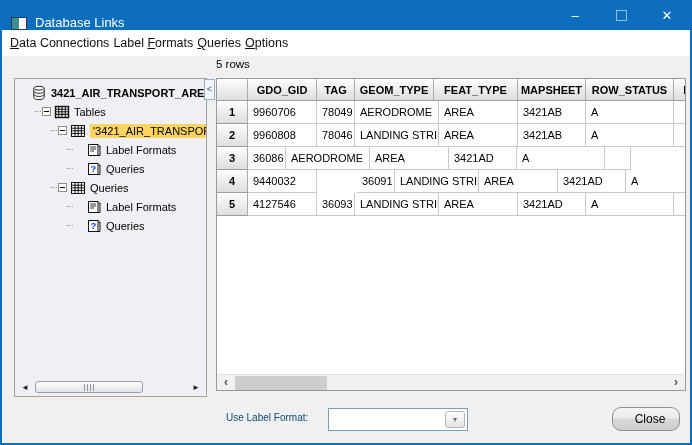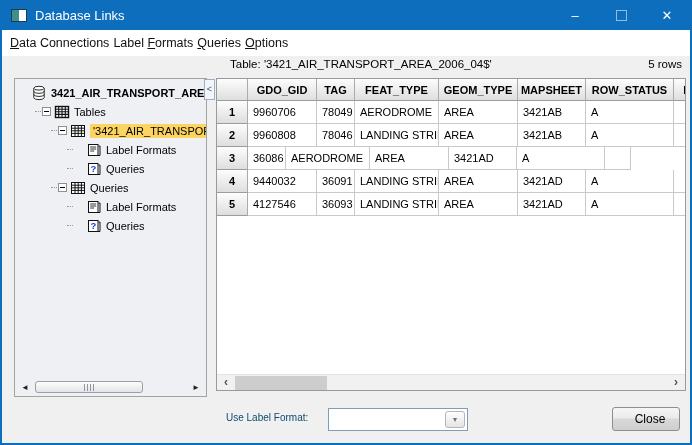--- a/index.html
+++ b/index.html
@@ -1,20 +1,20 @@
 <!DOCTYPE html>
 <html><head>
 <meta charset="utf-8">
 <style>
   html,body{margin:0;padding:0;background:#cfcfcf;font-family:"Liberation Sans",sans-serif;}
   .window{position:relative;width:692px;height:445px;box-sizing:border-box;
     border-left:2px solid #0d6ebd;border-right:2px solid #0d6ebd;border-bottom:2px solid #0d6ebd;
     background:#f0f0f0;overflow:hidden;}
   
-  .titlebar{height:30px;background:#0d6ebd;display:flex;align-items:center;color:#fff;}
+  .titlebar{height:30px;background:#0d6ebd;display:flex;align-items:flex-end;color:#fff;}
   .app-icon{width:16px;height:13px;margin:0 8px 0 9px;background:#fff;border:1px solid #1b3a57;
     position:relative;box-sizing:border-box;}
   .app-icon::before{content:"";position:absolute;left:0;top:0;bottom:0;width:7px;background:#3f8f8a;}
   .title-text{font-size:13px;flex:1;white-space:nowrap;}
   .cap-btn{width:46px;height:30px;display:flex;align-items:center;justify-content:center;
     font-size:13px;color:#fff;cursor:default;}
   .max-box{width:9px;height:9px;border:1px solid rgba(255,255,255,.55);}
   
   .menubar{height:26px;background:#ffffff;display:flex;align-items:center;font-size:12.5px;color:#111;}
   .menu-item{padding:0 2px;line-height:26px;white-space:nowrap;}
@@ -75,21 +75,21 @@
   .gsb-thumb{position:absolute;left:18px;top:1px;width:92px;height:14px;background:#cdcdcd;}
   
   .footer-label{position:absolute;left:224px;top:412px;font-size:10px;color:#0c4a6e;}
   .combo{position:absolute;left:326px;top:408px;width:140px;height:23px;box-sizing:border-box;
     background:#fff;border:1px solid #7f9db9;display:flex;align-items:center;}
   .combo input{flex:1;border:none;outline:none;height:100%;font-size:11px;padding:0 4px;
     font-family:"Liberation Sans",sans-serif;background:transparent;min-width:0;}
   .combo-btn{width:20px;height:17px;margin:2px;box-sizing:border-box;border:1px solid #b5b5b5;border-radius:3px;
     background:linear-gradient(#fefefe,#e4e4e4);font-size:8px;color:#707070;text-align:center;line-height:15px;}
   .close-btn{position:absolute;right:10px;top:407px;width:68px;height:24px;box-sizing:border-box;
-    border:1px solid #8e8e8e;border-radius:3px;font-size:12px;color:#000;text-align:center;line-height:22px;
+    border:1px solid #8e8e8e;border-radius:9px;font-size:12px;color:#000;text-align:center;line-height:22px;
     background:linear-gradient(#f5f5f5 0%,#ebebeb 45%,#d9d9d9 50%,#cecece 100%);padding-left:8px;}
   .ticon svg{display:block;}
 </style>
 </head>
 <body>
 
 <div class="window">
 
   <div class="titlebar">
     <span class="app-icon"></span>
@@ -106,21 +106,20 @@
   </div>
 
   <div class="menubar">
     <span class="menu-item"><span></span><span class="mn">D</span><span>ata Connections</span></span>
     <span class="menu-item"><span>Label </span><span class="mn">F</span><span>ormats</span></span>
     <span class="menu-item"><span></span><span class="mn">Q</span><span>ueries</span></span>
     <span class="menu-item"><span></span><span class="mn">O</span><span>ptions</span></span>
   </div>
 
   <div class="caption-row">
-    <span class="caption-table">Table: '3421_AIR_TRANSPORT_AREA_2006_04$'</span>
     <span class="caption-count">5 rows</span>
   </div>
 
   <div class="tree-panel">
     <div class="tree-body" id="tree-body">
         <div class="tree-row bold" style="padding-left: 4px;">
 
     <span class="expander hidden"></span>
     <span class="ticon">
             <svg id="icon-database" width="16" height="16" viewBox="0 0 16 16">
@@ -223,22 +222,22 @@
   </div>
 
   <div class="collapse-btn">&lt;</div>
 
   <div class="grid-panel">
     <div class="grid-inner" id="grid-inner">
         <div class="g-row">
           <div class="g-corner"></div>
           <div class="g-hcell" style="width: 69px;">GDO_GID</div>
           <div class="g-hcell" style="width: 38px;">TAG</div>
+          <div class="g-hcell" style="width: 79px;">GEOM_TYPE</div>
           <div class="g-hcell" style="width: 84px;">FEAT_TYPE</div>
-          <div class="g-hcell" style="width: 79px;">GEOM_TYPE</div>
           <div class="g-hcell" style="width: 68px;">MAPSHEET</div>
           <div class="g-hcell" style="width: 88px;">ROW_STATUS</div>
           <div class="g-hcell" style="width: 26px;">L</div>
         </div>
         <div class="g-row">
           <div class="g-numcell">1</div>
           <div class="g-cell" style="width: 69px;">9960706</div>
           <div class="g-cell" style="width: 38px;">78049</div>
           <div class="g-cell" style="width: 84px;">AERODROME</div>
           <div class="g-cell" style="width: 79px;">AREA</div>
@@ -261,21 +260,21 @@
           <div class="g-cell" style="width: 38px;">36086</div>
           <div class="g-cell" style="width: 84px;">AERODROME</div>
           <div class="g-cell" style="width: 79px;">AREA</div>
           <div class="g-cell" style="width: 68px;">3421AD</div>
           <div class="g-cell" style="width: 88px;">A</div>
           <div class="g-cell" style="width: 26px;"></div>
         </div>
         <div class="g-row">
           <div class="g-numcell">4</div>
           <div class="g-cell" style="width: 69px;">9440032</div>
-          <div class="g-cell" style="width: 38px;">36091</div>
+          <div class="g-cell" style="width: 38px; margin-left: 40px;">36091</div>
           <div class="g-cell" style="width: 84px;">LANDING STRIP</div>
           <div class="g-cell" style="width: 79px;">AREA</div>
           <div class="g-cell" style="width: 68px;">3421AD</div>
           <div class="g-cell" style="width: 88px;">A</div>
           <div class="g-cell" style="width: 26px;"></div>
         </div>
         <div class="g-row">
           <div class="g-numcell">5</div>
           <div class="g-cell" style="width: 69px;">4127546</div>
           <div class="g-cell" style="width: 38px;">36093</div>

